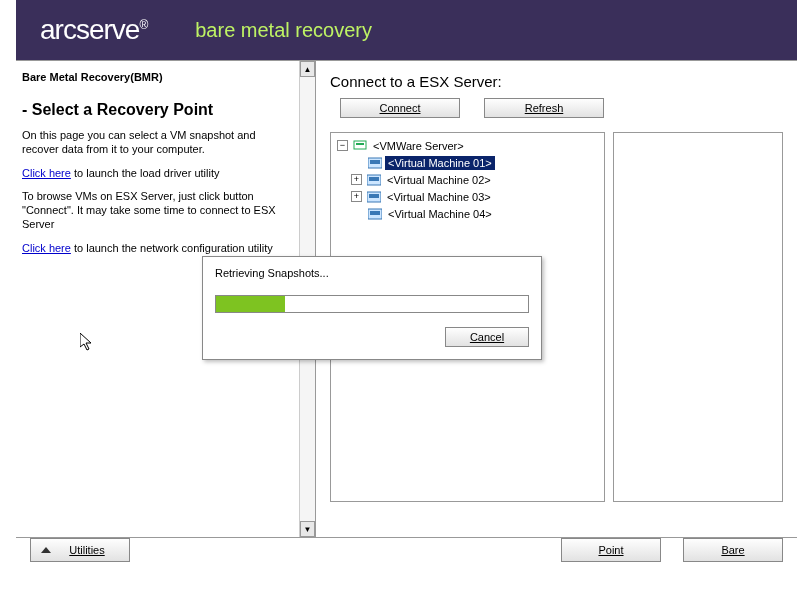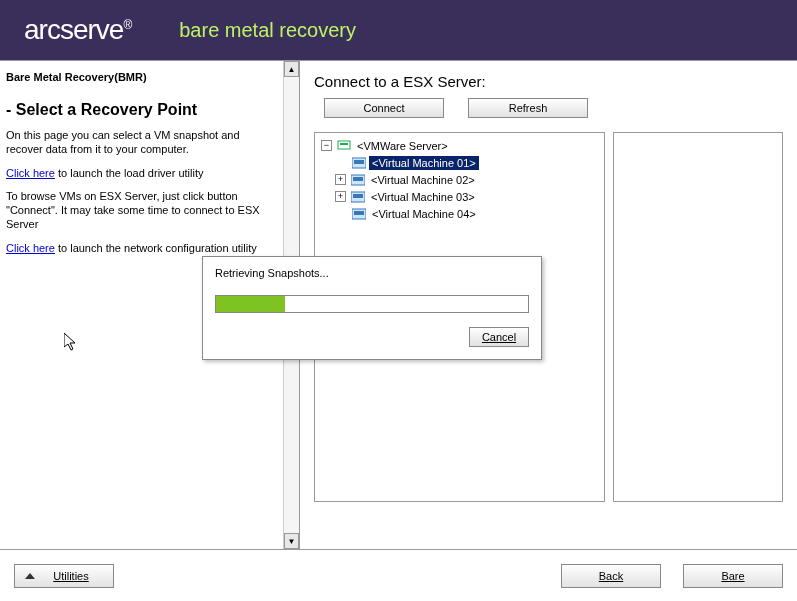--- a/index.html
+++ b/index.html
@@ -1,60 +1,60 @@
 <!DOCTYPE html>
 <html><head>
 <meta charset="utf-8">
 <style>
 * { box-sizing: border-box; margin: 0; padding: 0; }
 body { font-family: Tahoma, Verdana, sans-serif; font-size: 11px; background: #000; width: 797px; height: 601px; overflow: hidden; }
-.window { width: 797px; height: 601px; background: #fff; display: flex; flex-direction: column; }
+.window { width: 797px; height: 601px; background: #fff; display: flex; flex-direction: column; padding-left: 16px; }
 .header { background: #3a2f5a; height: 60px; display: flex; align-items: center; padding: 0 24px; }
 .logo { color: #fff; font-size: 28px; font-weight: 400; letter-spacing: -1px; font-family: Arial, sans-serif; }
 .logo .reg { font-size: 12px; vertical-align: super; }
 .product { color: #bef264; font-size: 20px; margin-left: 48px; font-family: Arial, sans-serif; }
 .body { flex: 1; display: flex; border-top: 1px solid #999; position: relative; }
 .sidebar { width: 300px; border-right: 1px solid #999; padding: 10px 10px 10px 6px; position: relative; }
 .sidebar-content { padding-right: 14px; }
 .sidebar h3 { font-size: 11px; font-weight: bold; margin-bottom: 18px; }
 .sidebar .subtitle { font-size: 16px; font-weight: bold; margin-bottom: 10px; }
 .sidebar p { font-size: 11px; margin-bottom: 10px; line-height: 1.25; }
 .sidebar a { color: #0000cc; text-decoration: underline; cursor: pointer; }
 .scrollbar-v { position: absolute; right: 0; top: 0; bottom: 0; width: 16px; background: #f0f0f0; border-left: 1px solid #ccc; display: flex; flex-direction: column; }
 .scroll-btn { height: 16px; background: #e8e8e8; border: 1px solid #999; display: flex; align-items: center; justify-content: center; font-size: 8px; cursor: pointer; }
 .scroll-track { flex: 1; background: #f5f5f5; }
 .main { flex: 1; padding: 12px 14px; position: relative; }
 .main-label { font-size: 15px; margin-bottom: 8px; }
 .btn-row { display: flex; gap: 24px; margin-bottom: 14px; padding-left: 10px; }
 .btn { background: linear-gradient(#fefefe,#e2e2e2); border: 1px solid #888; padding: 3px 0; font-size: 11px; cursor: pointer; text-align: center; font-family: inherit; }
-.btn.wide { width: 120px; }
+.btn.wide { width: 120px; text-decoration: underline; }
 .panels { display: flex; gap: 8px; height: 370px; }
 .panel { border: 1px solid #999; background: #fff; padding: 4px; overflow: auto; }
 .panel.left { flex: 1; }
 .panel.right { width: 170px; }
 .tree { font-size: 11px; }
 .tree-row { display: flex; align-items: center; height: 17px; white-space: nowrap; }
 .tree-toggle { width: 11px; height: 11px; border: 1px solid #888; display: inline-flex; align-items: center; justify-content: center; font-size: 9px; line-height: 1; margin-right: 2px; cursor: pointer; background: #fff; }
 .tree-spacer { display: inline-block; }
 .tree-icon { width: 16px; height: 14px; display: inline-flex; align-items: center; justify-content: center; margin: 0 2px; }
 .server-icon svg, .vm-icon svg { width: 14px; height: 12px; }
 .tree-label { padding: 1px 3px; }
 .tree-row.selected .tree-label { background: #0a246a; color: #fff; }
-.footer { height: 52px; border-top: 1px solid #999; display: flex; align-items: center; padding: 0 14px; background: #fff; }
+.footer { height: 64px; border-top: 1px solid #999; display: flex; padding: 0 14px; background: #fff; }
 .footer-btn { background: linear-gradient(#fefefe,#e2e2e2); border: 1px solid #888; width: 100px; height: 24px; font-size: 11px; cursor: pointer; text-decoration: underline; display: flex; align-items: center; justify-content: center; font-family: inherit; }
 .footer-btn.util { position: relative; padding-left: 14px; }
 .footer-btn.util::before { content: ""; position: absolute; left: 10px; top: 50%; margin-top: -3px; border-left: 5px solid transparent; border-right: 5px solid transparent; border-bottom: 6px solid #333; }
 .footer-spacer { flex: 1; }
 .footer .footer-btn + .footer-btn { margin-left: 22px; }
 .dialog { position: absolute; left: 202px; top: 256px; width: 340px; background: #ffffff; border: 1px solid #888; box-shadow: 2px 2px 4px rgba(0,0,0,0.25); padding: 10px 12px 12px; z-index: 10; }
 .dialog-title { font-size: 11px; margin-bottom: 16px; }
 .progress { height: 18px; border: 1px solid #888; background: #fff; margin-bottom: 14px; position: relative; }
 .progress-fill { height: 100%; background: #7ec321; width: 22%; }
 .dialog-actions { text-align: right; }
-.dialog .btn { width: 60px; text-decoration: underline; }
+.dialog .btn { width: 84px; text-decoration: underline; }
 .cursor { position: absolute; left: 64px; top: 272px; z-index: 20; pointer-events: none; }
 </style>
 </head>
 <body>
 
 <div class="window">
   <div class="header">
     <span class="logo"><span>arcserve</span><span class="reg">®</span></span>
     <span class="product">bare metal recovery</span>
   </div>
@@ -149,21 +149,21 @@
         <path d="M0 0 L0 14 L4 11 L7 17 L9 16 L6 10 L11 10 Z" fill="#fff" stroke="#000" stroke-width="1"></path>
       </svg>
 
   </div>
 
   <div class="footer">
     <button class="footer-btn util">
         <span>Utilities</span>
       </button>
     <div class="footer-spacer"></div>
-    <button class="footer-btn">Back</button>
+    <button class="footer-btn">Point</button>
     <button class="footer-btn">Bare</button>
   </div>
 </div>
 
 <div class="dialog">
   <div class="dialog-title">Retrieving Snapshots...</div>
   <div class="progress">
     <div class="progress-fill"></div>
   </div>
   <div class="dialog-actions">

